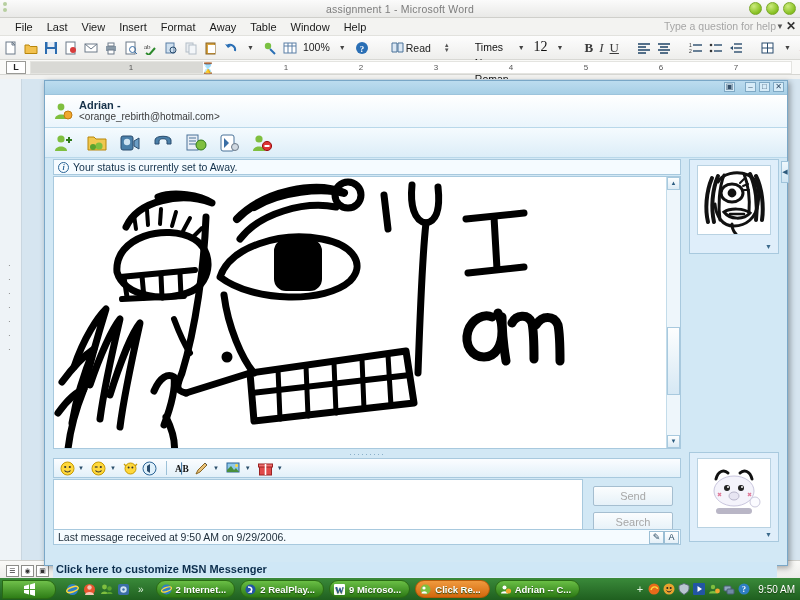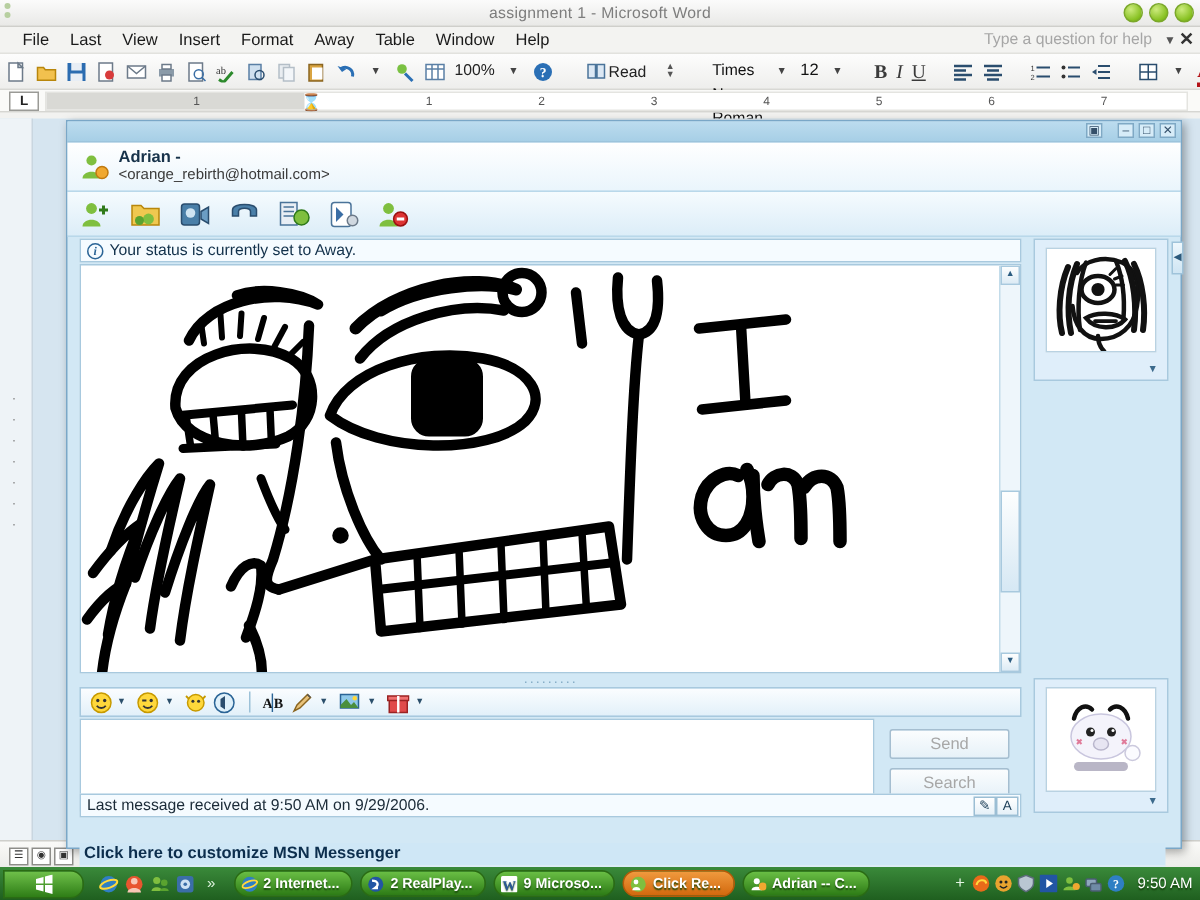--- a/index.html
+++ b/index.html
@@ -34,21 +34,21 @@
 
   .word-menubar {
     height: 18px; background: #f3f3f1; display: flex; align-items: center;
     padding-left: 8px; border-bottom: 1px solid #e2e2de; position: relative;
   }
   .word-menubar .mi {
     padding: 1px 7px; font-size: 11px; color: #1a1a1a; cursor: default;
   }
   .ask-box {
     position: absolute; right: 24px; top: 2px; font-size: 10.5px;
-    color: #a6a6a6; width: 120px; text-align: left;
+    color: #a6a6a6; width: 120px; text-align: right;
   }
   .ask-arrow { position: absolute; right: 16px; top: 4px; font-size: 8px; color: #555; }
   .menubar-x { position: absolute; right: 4px; top: 2px; font-size: 12px;
     font-weight: bold; color: #333; line-height: 12px; }
 
   .word-toolbar {
     height: 24px; background: linear-gradient(#fdfdfd, #eeeeec);
     border-bottom: 1px solid #d8d8d4;
     display: flex; align-items: center; padding-left: 4px; gap: 6px;
   }
@@ -61,22 +61,22 @@
     width: 40px; height: 17px; font-size: 10.5px; line-height: 17px;
     text-align: center; color: #222;
   }
   .tb-arrow { font-size: 7px; color: #444; padding: 0 3px; }
   .tb-read { display: flex; align-items: center; gap: 2px; font-size: 10.5px;
     padding: 0 4px; color: #222; }
   .tb-font {
     width: 100px; height: 17px; font-size: 10.5px; line-height: 16px;
     padding-left: 4px; color: #111;
   }
-  .tb-size { width: 26px; height: 17px; font-size: 11px; line-height: 16px;
-    text-align: center; color: #111; }
+  .tb-size { width: 26px; height: 17px; font-size: 14px; line-height: 16px;
+    text-align: center; color: #111; font-family: Liberation Serif, serif; }
   .tb-b { font-weight: bold; font-family: "Liberation Serif", serif; font-size: 13px; }
   .tb-i { font-style: italic; font-family: "Liberation Serif", serif; font-size: 13px; }
   .tb-u { text-decoration: underline; font-family: "Liberation Serif", serif; font-size: 13px; }
   .tb-A { color: #b31217; font-weight: bold; font-family: "Liberation Serif", serif;
     font-size: 13px; border-bottom: 3px solid #b31217; line-height: 11px; }
   .tb-updown { display: flex; flex-direction: column; font-size: 6px;
     line-height: 5px; color: #555; padding: 0 3px; }
 
   .word-ruler {
     height: 15px; background: #fafaf8; border-bottom: 1px solid #d6d6d2;

